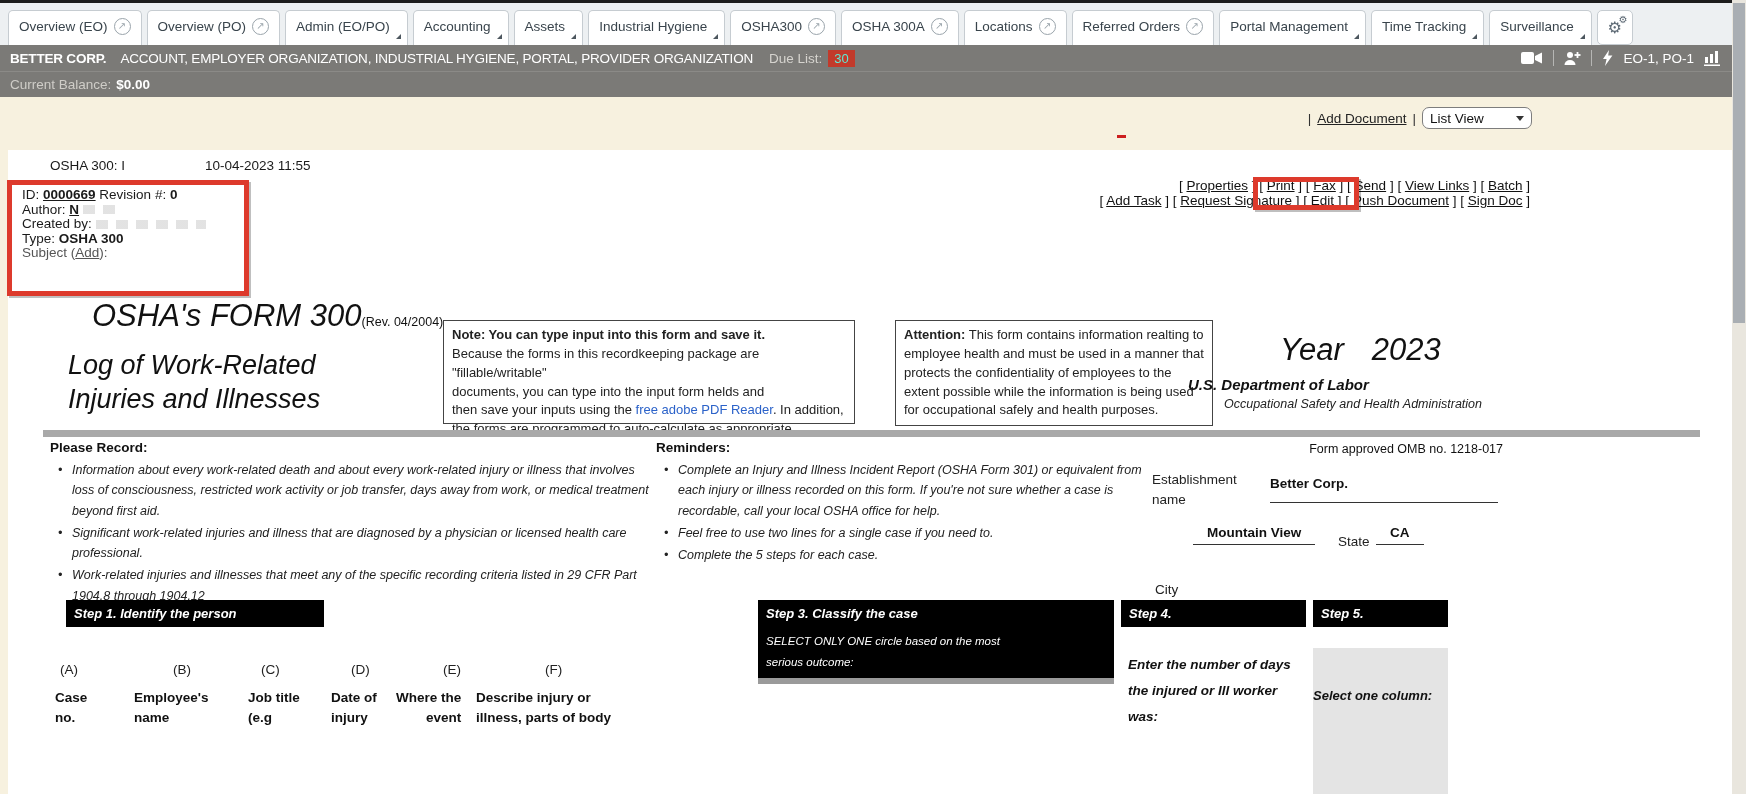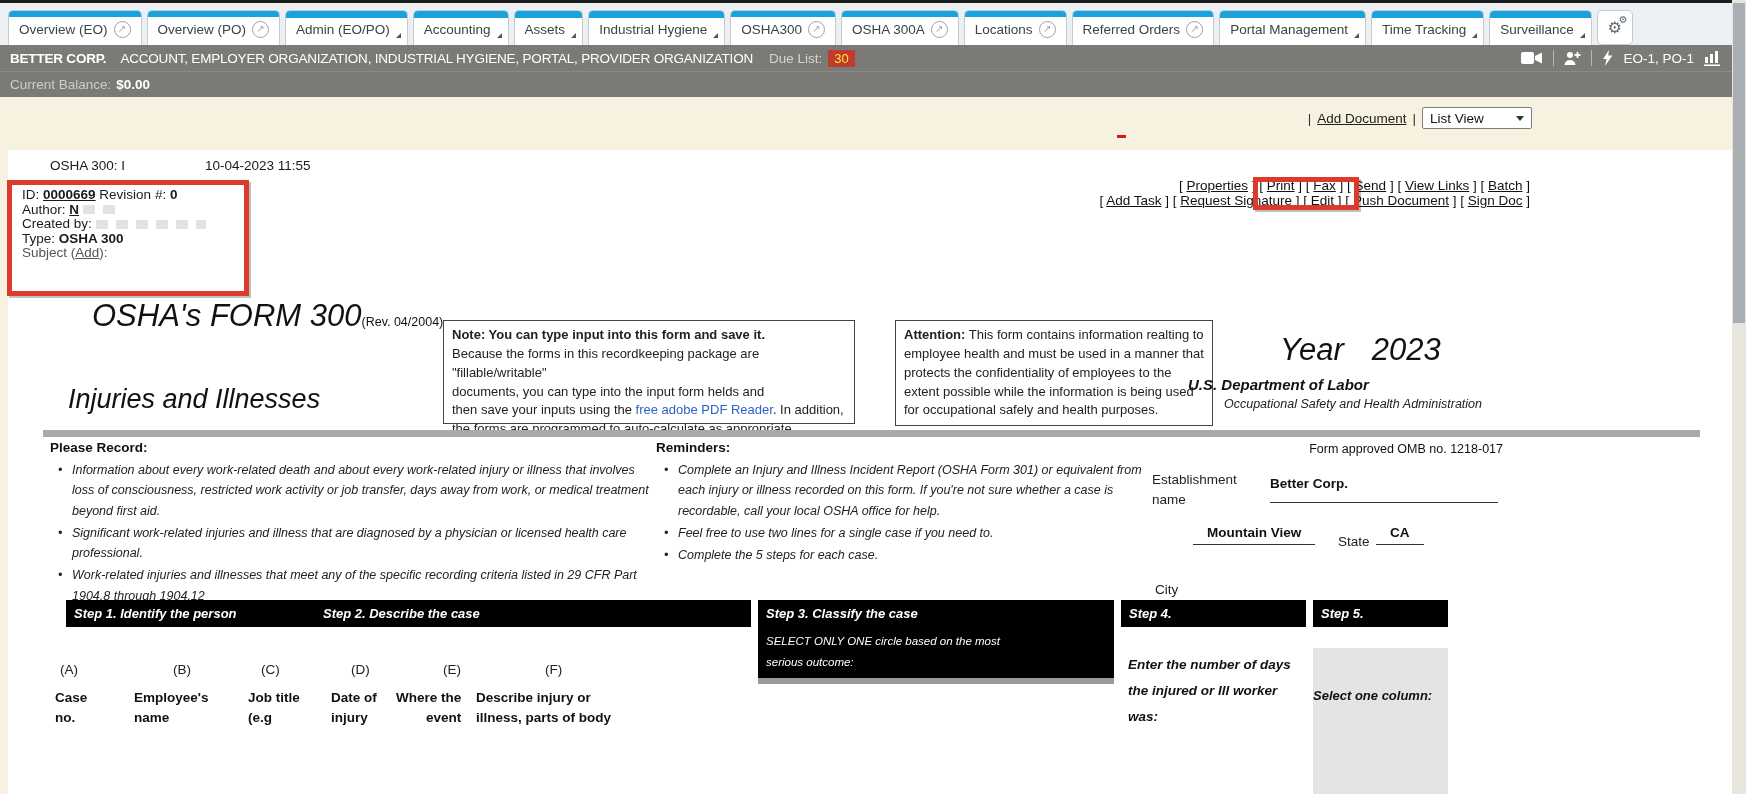--- a/index.html
+++ b/index.html
@@ -4,58 +4,58 @@
 <style>
   * { margin:0; padding:0; box-sizing:border-box; }
   html,body { background:#f7f1df; }
   body { font-family:"Liberation Sans","DejaVu Sans",sans-serif; }
   .screen { position:relative; width:1746px; height:794px; overflow:hidden; background:#f7f1df; }
 
   
   .tabbar { position:absolute; top:0; left:0; width:1746px; height:45px;
             background:#edf0f2; border-top:3px solid #1d1d1d;
             display:flex; align-items:flex-end; gap:5px; padding:0 0 0 8px; }
-  .tab { display:flex; flex-direction:column; background:#fff;
+  .tab { display:flex; flex-direction:row; background:#fff;
          border:1px solid #c6ccd1; border-bottom:none; border-radius:5px 5px 0 0;
          overflow:hidden; cursor:pointer; height:35px; }
   .tab-top { height:7px; background:#18a2de; }
   .tab-body { display:flex; align-items:center; gap:6px; padding:4px 10px 7px 10px;
               font-size:13.5px; color:#39444c; white-space:nowrap; }
   .linkicon { width:17px; height:17px; border:1.5px solid #9aa4ab; border-radius:50%;
               color:#9aa4ab; font-size:10px; line-height:14px; text-align:center; flex:0 0 auto; }
   .menucorner { width:0; height:0; border-left:5px solid transparent;
                 border-bottom:5px solid #4d575f; align-self:flex-end; margin:0 -4px -1px 0; }
   .gearbtn { background:#fff; border:1px solid #c6ccd1; border-radius:5px; height:35px;
              width:36px; display:flex; align-items:center; justify-content:center;
              color:#5f6b76; font-size:16px; position:relative; cursor:pointer; }
   .gearbtn .g2 { position:absolute; font-size:10px; top:3px; right:4px; }
 
   
   .bar1 { position:absolute; top:45px; left:0; width:1746px; height:26px; background:#7b7a77;
           display:flex; align-items:center; color:#fff; font-size:13.5px; padding:0 26px 0 10px; }
   .bar1 .company { font-weight:bold; letter-spacing:-0.2px; }
   .bar1 .context { margin-left:14px; letter-spacing:-0.2px; }
   .bar1 .duelabel { margin-left:16px; color:#d6d4cf; }
-  .badge { background:#c23a2b; color:#fde047; padding:1px 6px; margin-left:6px; font-size:13px; }
+  .badge { background:#c23a2b; color:#5eead4; padding:1px 6px; margin-left:6px; font-size:13px; }
   .bar1-right { margin-left:auto; display:flex; align-items:center; gap:10px; }
   .vdiv { width:1px; height:16px; background:rgba(255,255,255,.45); }
   .bar2 { position:absolute; top:71px; left:0; width:1746px; height:26px; background:#7b7a77;
           border-top:1px solid #8b8a87; display:flex; align-items:center;
           font-size:13.5px; padding:0 10px; }
   .bar2 .lbl { color:#cfcdc8; }
   .bar2 .val { color:#fff; font-weight:bold; margin-left:5px; }
   .icon-svg { display:block; }
 
   
   .toolrow { position:absolute; top:107px; right:214px; display:flex; align-items:center;
              gap:6px; font-size:13.5px; color:#222; }
   .toolrow .pipe { color:#333; }
   .toolrow a { color:#222; text-decoration:underline; cursor:pointer; }
   .fakeselect { width:110px; height:22px; background:#fff; border:1px solid #7d7d7d;
-                border-radius:2px; display:flex; align-items:center; padding:0 7px;
+                border-radius:7px; display:flex; align-items:center; padding:0 7px;
                 font-size:13.5px; color:#111; cursor:pointer; }
   .fakeselect .chev { margin-left:auto; width:0; height:0; border:4px solid transparent;
                       border-top:5px solid #333; margin-top:4px; }
   .reddash { position:absolute; left:1117px; top:135px; width:9px; height:3px; background:#cc1f1f; }
 
   
   .panel { position:absolute; left:8px; top:150px; width:1725px; height:644px; background:#fff; }
   .abs { position:absolute; }
   .t135 { font-size:13.5px; color:#1a1a1a; }
   b.v { font-weight:bold; }
@@ -333,20 +333,21 @@
         [ <a>Edit</a> ]
         [ <a>Push Document</a> ]
         [ <a>Sign Doc</a> ]
       </div>
     </div>
     <div class="printbox"></div>
 
     <div class="abs formtitle">
       <span>OSHA's FORM 300</span><span class="rev">(Rev. 04/2004)</span>
     </div>
+    <div class="abs formsub" style="top:200px;">Log of Work-Related</div>
     <div class="abs formsub" style="top:234px;">Injuries and Illnesses</div>
 
     <div class="abs notebox">
       <div style="font-weight:bold;">Note: You can type input into this form and save it.</div>
       <div>Because the forms in this recordkeeping package are "fillable/writable"</div>
       <div>documents, you can type into the input form helds and</div>
       <div><span>then save your inputs using the </span><span class="link">free adobe PDF Reader</span><span>. In addition,</span></div>
       <div>the forms are programmed to auto-calculate as appropriate.</div>
     </div>
 
@@ -380,21 +381,20 @@
     <div class="abs estlabel">Establishment name</div>
     <div class="abs estval">Better Corp.</div>
     <div class="abs estline"></div>
 
     <div class="abs cslabel" style="left:1147px; top:384px;margin-top:48px;">City</div>
     <div class="abs csval" style="left:1185px; top:375px; min-width:108px;">Mountain View</div>
     <div class="abs cslabel" style="left:1330px; top:384px;">State</div>
     <div class="abs csval" style="left:1368px; top:375px;">CA</div>
 
     <div class="stepbar" style="left:58px; width:258px;">Step 1. Identify the person</div>
-    <div class="stepbar" style="left:307px; width:436px;">Step 2. Describe the case</div>
     <div class="step3box">
       <div class="hd">Step 3. Classify the case</div>
       <div class="nt">SELECT ONLY ONE circle based on the most serious outcome:</div>
     </div>
     <div class="step3gray"></div>
     <div class="stepbar" style="left:1113px; width:185px;">Step 4.</div>
     <div class="stepbar" style="left:1305px; width:135px;">Step 5.</div>
 
     <div class="colletter" style="left:52px;">(A)</div>
     <div class="colletter" style="left:165px;">(B)</div>

